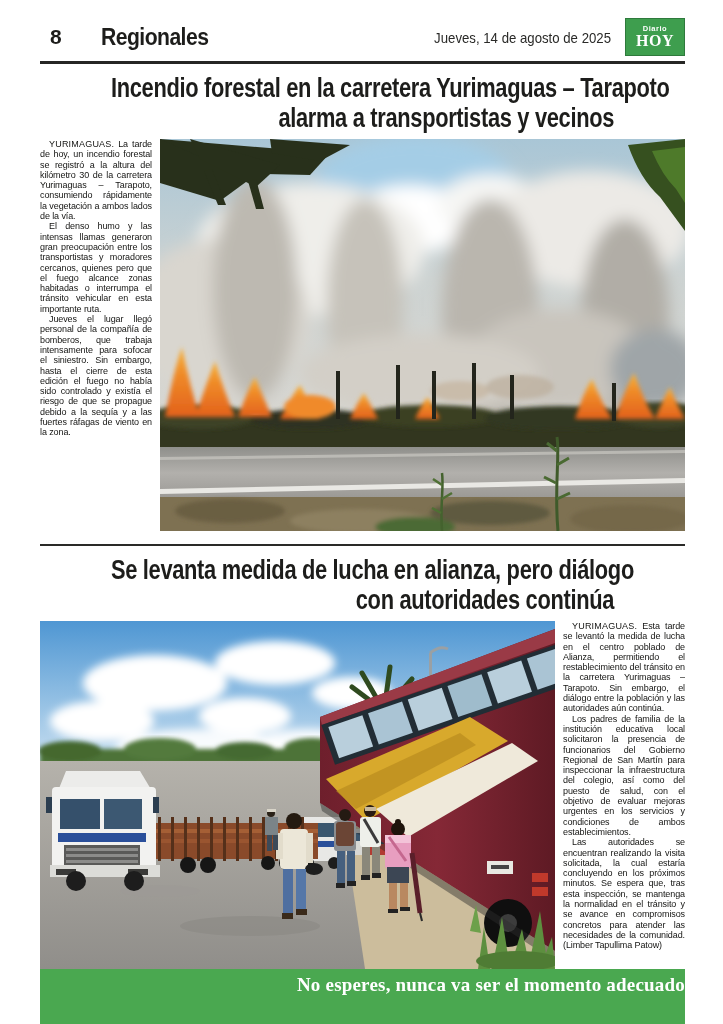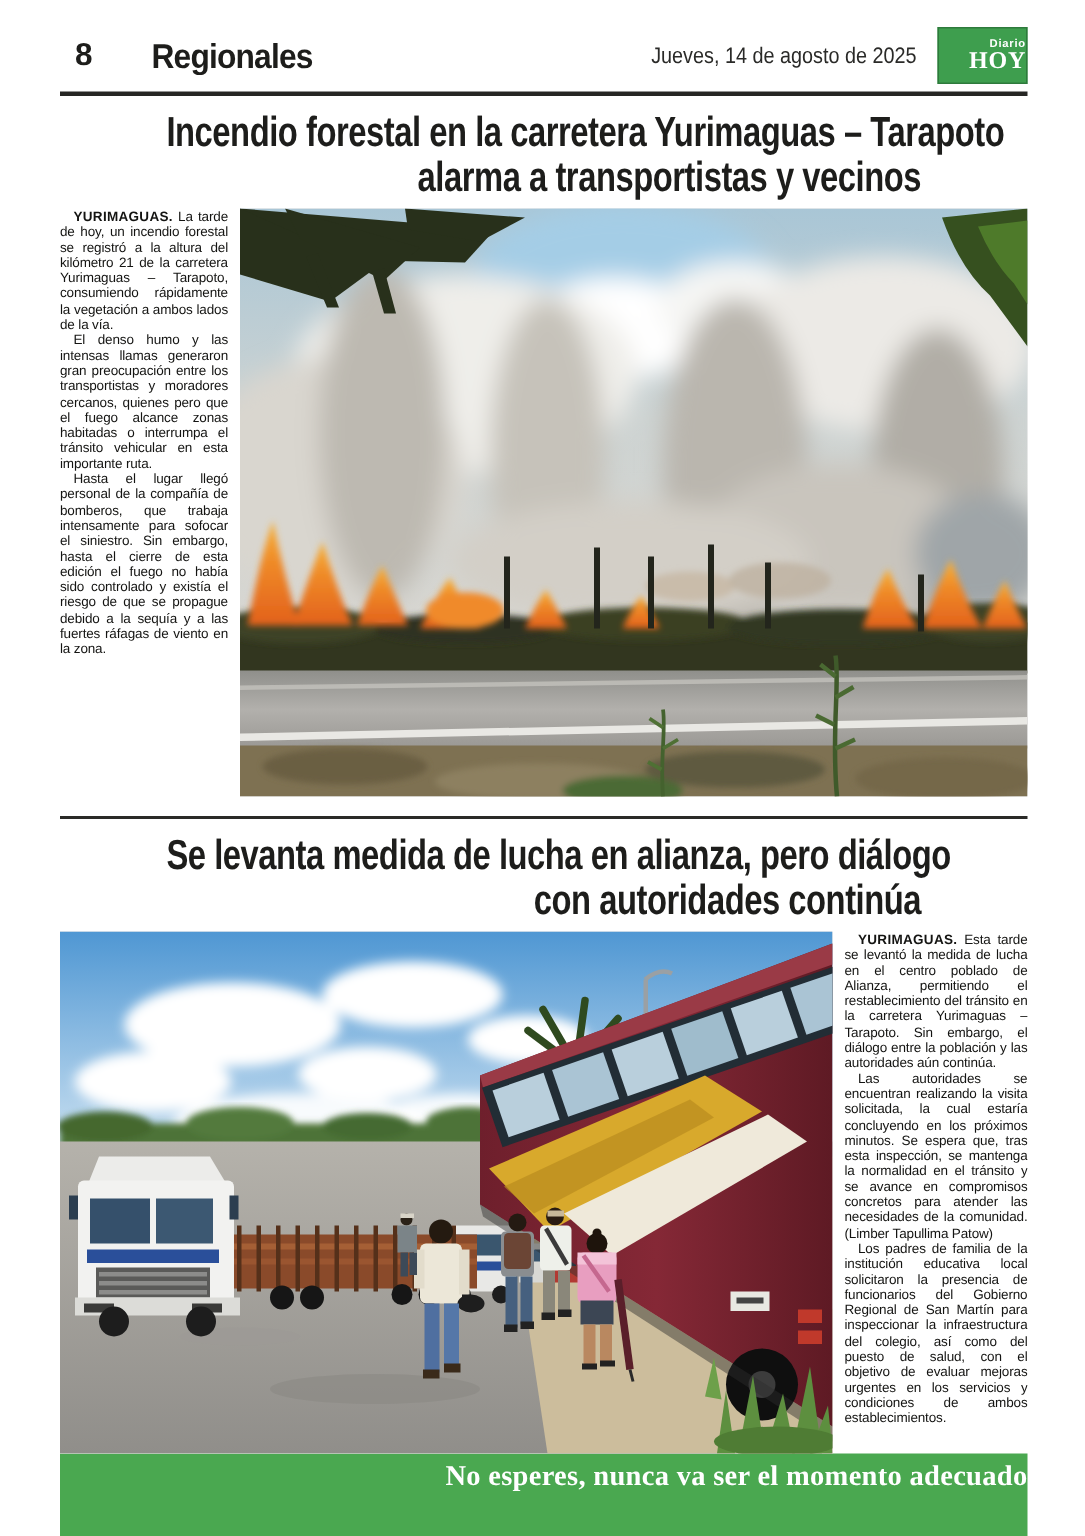--- a/index.html
+++ b/index.html
@@ -5,36 +5,36 @@
   html,body{margin:0;padding:0;background:#ffffff;}
   body{width:723px;height:1024px;font-family:"Liberation Sans",sans-serif;color:#1d1d1b;overflow:hidden;}
   .page{width:645px;margin:0 auto;padding-top:18px;position:relative;left:1px;}
 
   
   .masthead{display:flex;align-items:center;height:38px;}
   .pagenum{font-size:21px;font-weight:bold;letter-spacing:-0.5px;margin-left:10px;}
   .section-title{font-size:23px;font-weight:bold;letter-spacing:-0.6px;margin-left:40px;transform:scaleX(.92);transform-origin:left center;display:inline-block;}
   .spacer{flex:1;}
   .date{font-size:15px;color:#2a2a28;transform:scaleX(.88);transform-origin:right center;display:inline-block;margin-right:14px;}
-  .logo{width:58px;height:36px;background:#3e9e4e;border:1px solid #2e7a3c;display:flex;flex-direction:column;align-items:flex-end;justify-content:center;line-height:1;}
+  .logo{width:58px;height:36px;background:#3e9e4e;border:1px solid #2e7a3c;display:flex;flex-direction:column;align-items:center;justify-content:center;line-height:1;}
   .logo .logo-top{color:#fff;font-size:7.5px;font-weight:bold;letter-spacing:.5px;margin-bottom:1px;}
   .logo .logo-main{color:#fff;font-size:16px;font-weight:bold;letter-spacing:.5px;font-family:"Liberation Serif",serif;}
   .header-rule{height:3px;background:#262624;margin-top:5px;}
 
   
   .headline{margin:9px 0 6px 0;text-align:right;font-weight:bold;color:#1d1d1b;}
   .headline .hl{display:block;font-size:28px;line-height:30px;transform:scaleX(.78);transform-origin:50% 50%;white-space:nowrap;letter-spacing:-0.4px;}
 
   
   .article{display:flex;}
   .article-1{height:392px;}
   .article-2{height:348px;}
   .textcol{font-size:9px;line-height:10.3px;text-align:justify;letter-spacing:-0.1px;overflow:hidden;color:#141412;hyphens:auto;-webkit-hyphens:auto;}
   .textcol p{margin:0;text-indent:9px;}
-  .lead{font-weight:bold;letter-spacing:.2px;}
+  .lead{font-weight:normal;letter-spacing:.2px;}
   .left-col{width:112px;margin-right:8px;height:392px;}
   .right-col{width:122px;margin-left:8px;height:348px;}
   .photo{display:block;background:#ddd;}
 
   .divider{height:2px;background:#2a2a28;margin-top:13px;}
 
   
   .banner{height:56px;background:#4aa850;display:flex;justify-content:flex-end;align-items:flex-start;}
   .banner span{color:#ffffff;font-family:"Liberation Serif",serif;font-weight:bold;font-size:19px;line-height:1;margin-top:6px;letter-spacing:.2px;}
 </style>
@@ -55,23 +55,23 @@
   </header>
   <div class="header-rule"></div>
 
   <h1 class="headline">
     <span class="hl">Incendio forestal en la carretera Yurimaguas – Tarapoto</span>
     <span class="hl">alarma a transportistas y vecinos</span>
   </h1>
 
   <section class="article article-1">
     <div class="textcol left-col">
-      <p><span class="lead">YURIMAGUAS.</span> <span>La tarde de hoy, un incendio forestal se registró a la altura del kilómetro 21 de la carretera Yurimaguas – Tarapoto, consumiendo rápidamente la vegetación a ambos lados de la vía.</span></p>
+      <p><span class="lead">YURIMAGUAS.</span> <span>La tarde de hoy, un incendio forestal se registró a la altura del kilómetro 30 de la carretera Yurimaguas – Tarapoto, consumiendo rápidamente la vegetación a ambos lados de la vía.</span></p>
       <p>El denso humo y las intensas llamas generaron gran preocupación entre los transportistas y moradores cercanos, quienes pero que el fuego alcance zonas habitadas o interrumpa el tránsito vehicular en esta importante ruta.</p>
-      <p>Hasta el lugar llegó personal de la compañía de bomberos, que trabaja intensamente para sofocar el siniestro. Sin embargo, hasta el cierre de esta edición el fuego no había sido controlado y existía el riesgo de que se propague debido a la sequía y a las fuertes ráfagas de viento en la zona.</p>
+      <p>Jueves el lugar llegó personal de la compañía de bomberos, que trabaja intensamente para sofocar el siniestro. Sin embargo, hasta el cierre de esta edición el fuego no había sido controlado y existía el riesgo de que se propague debido a la sequía y a las fuertes ráfagas de viento en la zona.</p>
     </div>
 
     <svg class="photo" width="525" height="392" viewBox="0 0 525 392" xmlns="http://www.w3.org/2000/svg">
       <defs>
         <linearGradient id="skyg" x1="0" y1="0" x2="0" y2="1">
           <stop offset="0" stop-color="#a9c6d6"></stop>
             <stop offset="0.45" stop-color="#cdd3d2"></stop>
             <stop offset="1" stop-color="#dad7d1"></stop>
         </linearGradient>
         <linearGradient id="roadg" x1="0" y1="0" x2="0" y2="1">
@@ -407,22 +407,22 @@
         <polygon points="470,348 482,308 490,348"></polygon>
         <polygon points="488,348 500,290 508,348"></polygon>
         <polygon points="500,348 512,316 515,348"></polygon>
         <ellipse cx="478" cy="340" rx="42" ry="10" fill="#4f7c34"></ellipse>
         <polygon points="430,310 436,284 441,312" fill="#6da04a"></polygon>
       </g>
     </svg>
 
     <div class="textcol right-col">
       <p><span class="lead">YURIMAGUAS.</span> <span>Esta tarde se levantó la medida de lucha en el centro poblado de Alianza, permitiendo el restablecimiento del tránsito en la carretera Yurimaguas – Tarapoto. Sin embargo, el diálogo entre la población y las autoridades aún continúa.</span></p>
+      <p>Los padres de familia de la institución educativa local solicitaron la presencia de funcionarios del Gobierno Regional de San Martín para inspeccionar la infraestructura del colegio, así como del puesto de salud, con el objetivo de evaluar mejoras urgentes en los servicios y condiciones de ambos establecimientos.</p>
       <p>Las autoridades se encuentran realizando la visita solicitada, la cual estaría concluyendo en los próximos minutos. Se espera que, tras esta inspección, se mantenga la normalidad en el tránsito y se avance en compromisos concretos para atender las necesidades de la comunidad. (Limber Tapullima Patow)</p>
-      <p>Los padres de familia de la institución educativa local solicitaron la presencia de funcionarios del Gobierno Regional de San Martín para inspeccionar la infraestructura del colegio, así como del puesto de salud, con el objetivo de evaluar mejoras urgentes en los servicios y condiciones de ambos establecimientos.</p>
     </div>
   </section>
 
   <div class="banner">
     <span>No esperes, nunca va ser el momento adecuado</span>
   </div>
 
 </div>
 
 </body></html>

